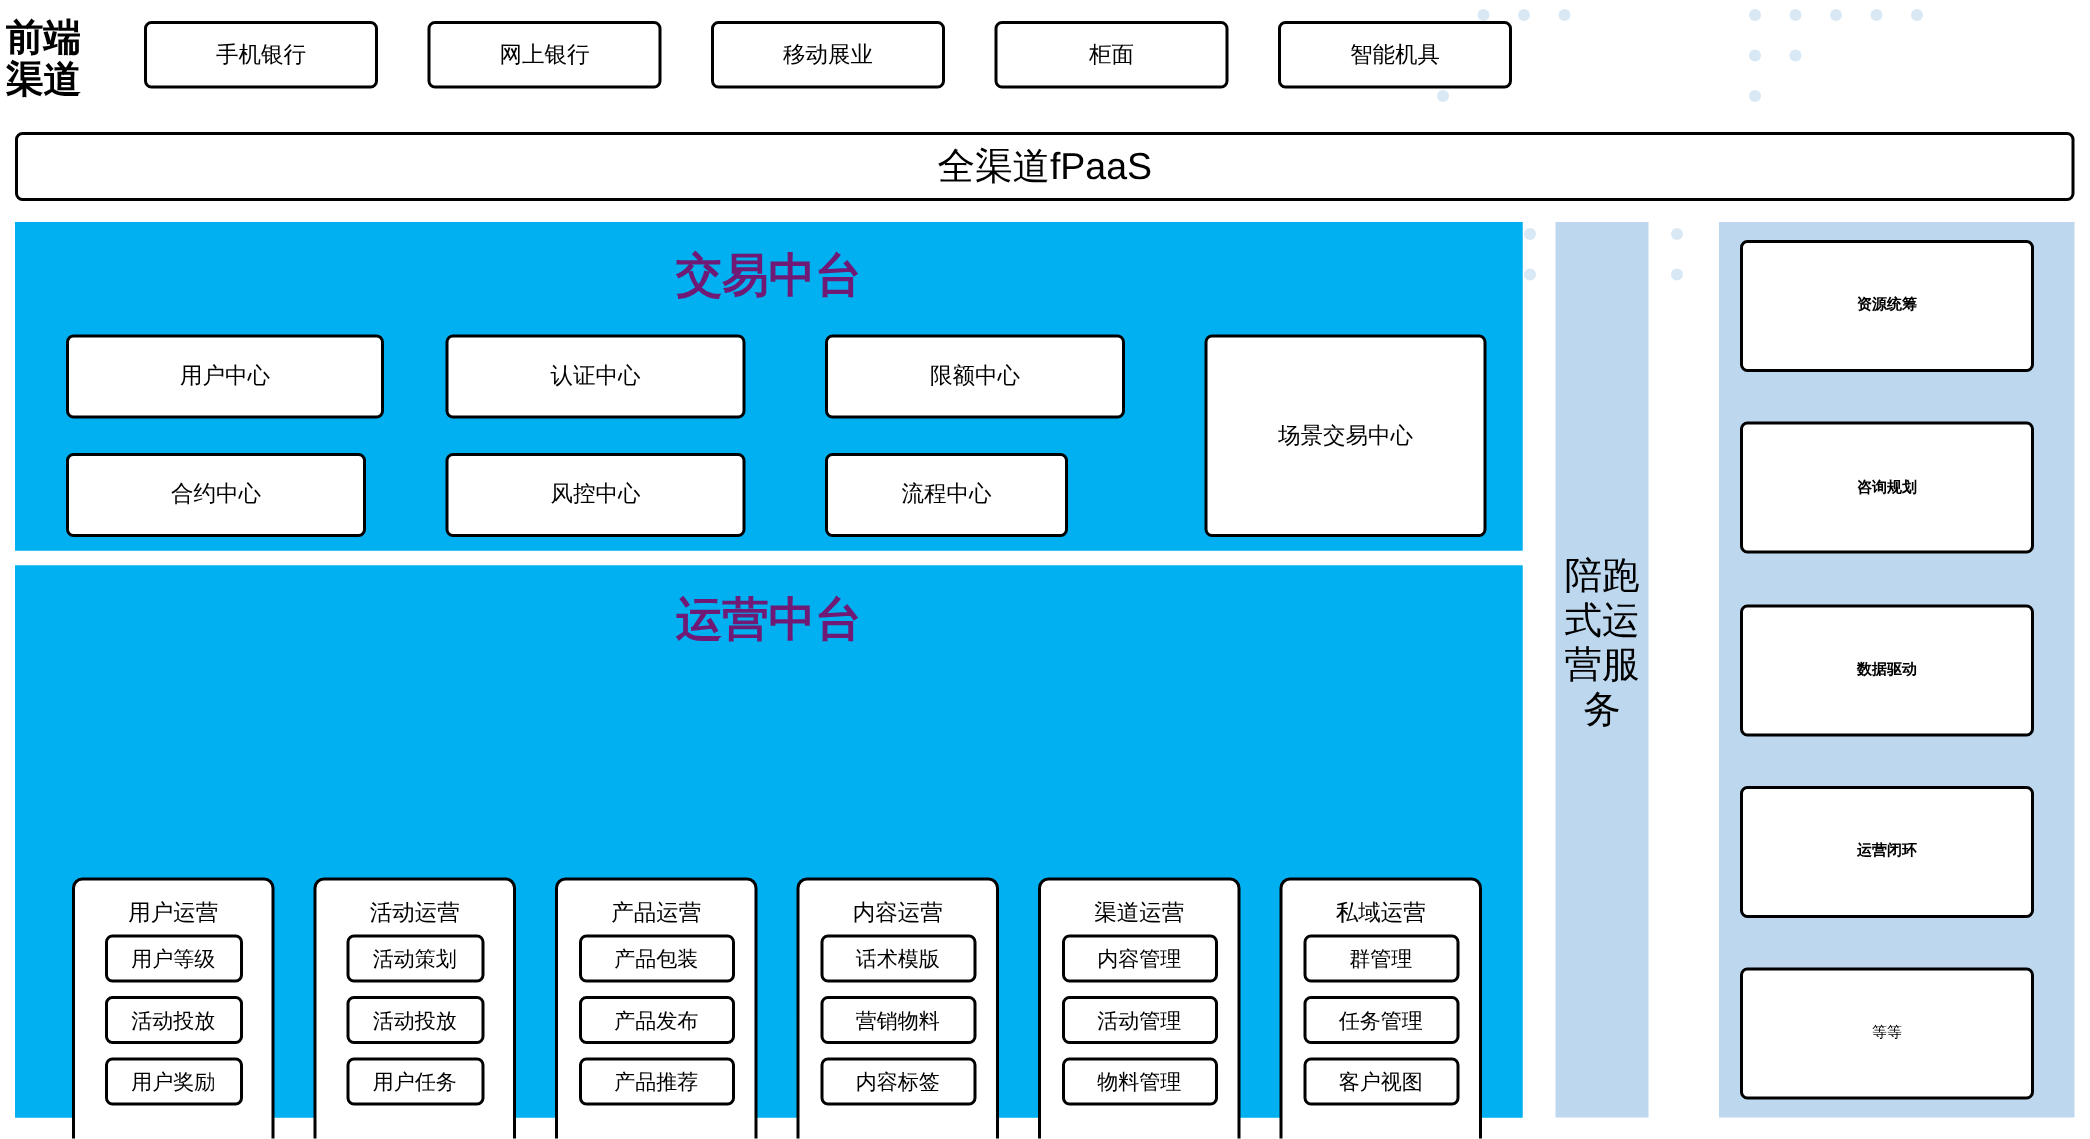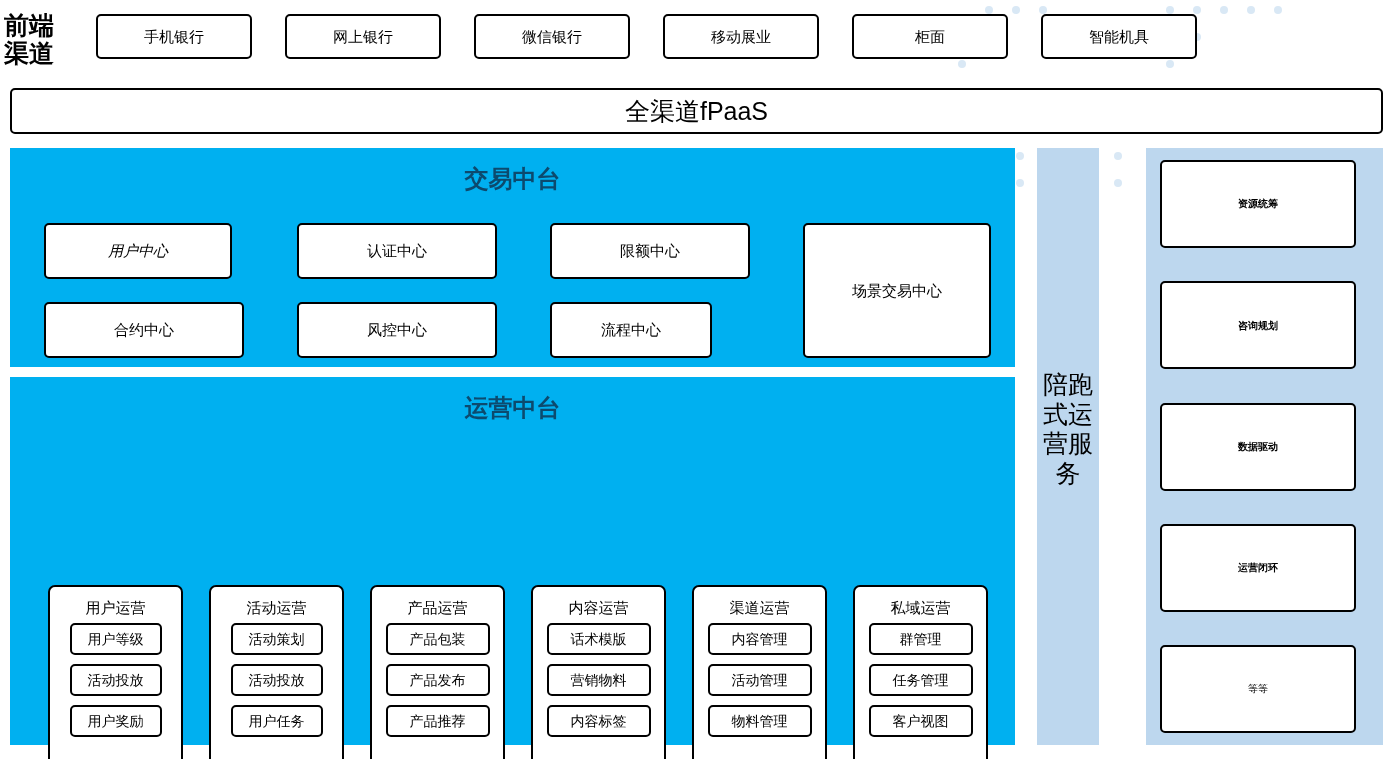--- a/index.html
+++ b/index.html
@@ -80,23 +80,23 @@
     width: 1005px;
   }
   #trade-panel { top: 0; height: 219px; }
   #ops-panel { top: 229px; height: 368px; }
 
   .panel-title {
     position: absolute;
     left: 0; top: 14px;
     width: 100%;
     text-align: center;
-    font-size: 24px;
+    font-size: 31px;
     font-weight: bold;
-    color: #0c4a6e;
+    color: #701a75;
   }
 
   
   .trade-box {
     position: absolute;
     font-size: 15px;
   }
 
   
   .ops-col {
@@ -195,34 +195,33 @@
   </div>
 
   <div class="channel-label">
     <span>前端</span>
     <span>渠道</span>
   </div>
 
   <div class="channel-row">
     <div class="box channel-item">手机银行</div>
     <div class="box channel-item">网上银行</div>
-    <div class="box channel-item">微信银行</div>
     <div class="box channel-item">移动展业</div>
     <div class="box channel-item">柜面</div>
     <div class="box channel-item">智能机具</div>
   </div>
 
   <div class="box fpaas">全渠道fPaaS</div>
 
   <div class="mid-left">
 
     <div class="blue-panel" id="trade-panel">
       <div class="panel-title">交易中台</div>
 
-      <div class="box trade-box" style="left:33px; top:74px; width:188px; height:56px;font-style:italic;">用户中心</div>
+      <div class="box trade-box" style="left:33px; top:74px; width:212px; height:56px;">用户中心</div>
       <div class="box trade-box" style="left:286px; top:74px; width:200px; height:56px;text-align:right;">认证中心</div>
       <div class="box trade-box" style="left:539px; top:74px; width:200px; height:56px;">限额中心</div>
       <div class="box trade-box" style="left:792px; top:74px; width:188px; height:135px;">场景交易中心</div>
 
       <div class="box trade-box" style="left:33px; top:153px; width:200px; height:56px;">合约中心</div>
       <div class="box trade-box" style="left:286px; top:153px; width:200px; height:56px;">风控中心</div>
       <div class="box trade-box" style="left:539px; top:153px; width:162px; height:56px;">流程中心</div>
     </div>
 
     <div class="blue-panel" id="ops-panel">

